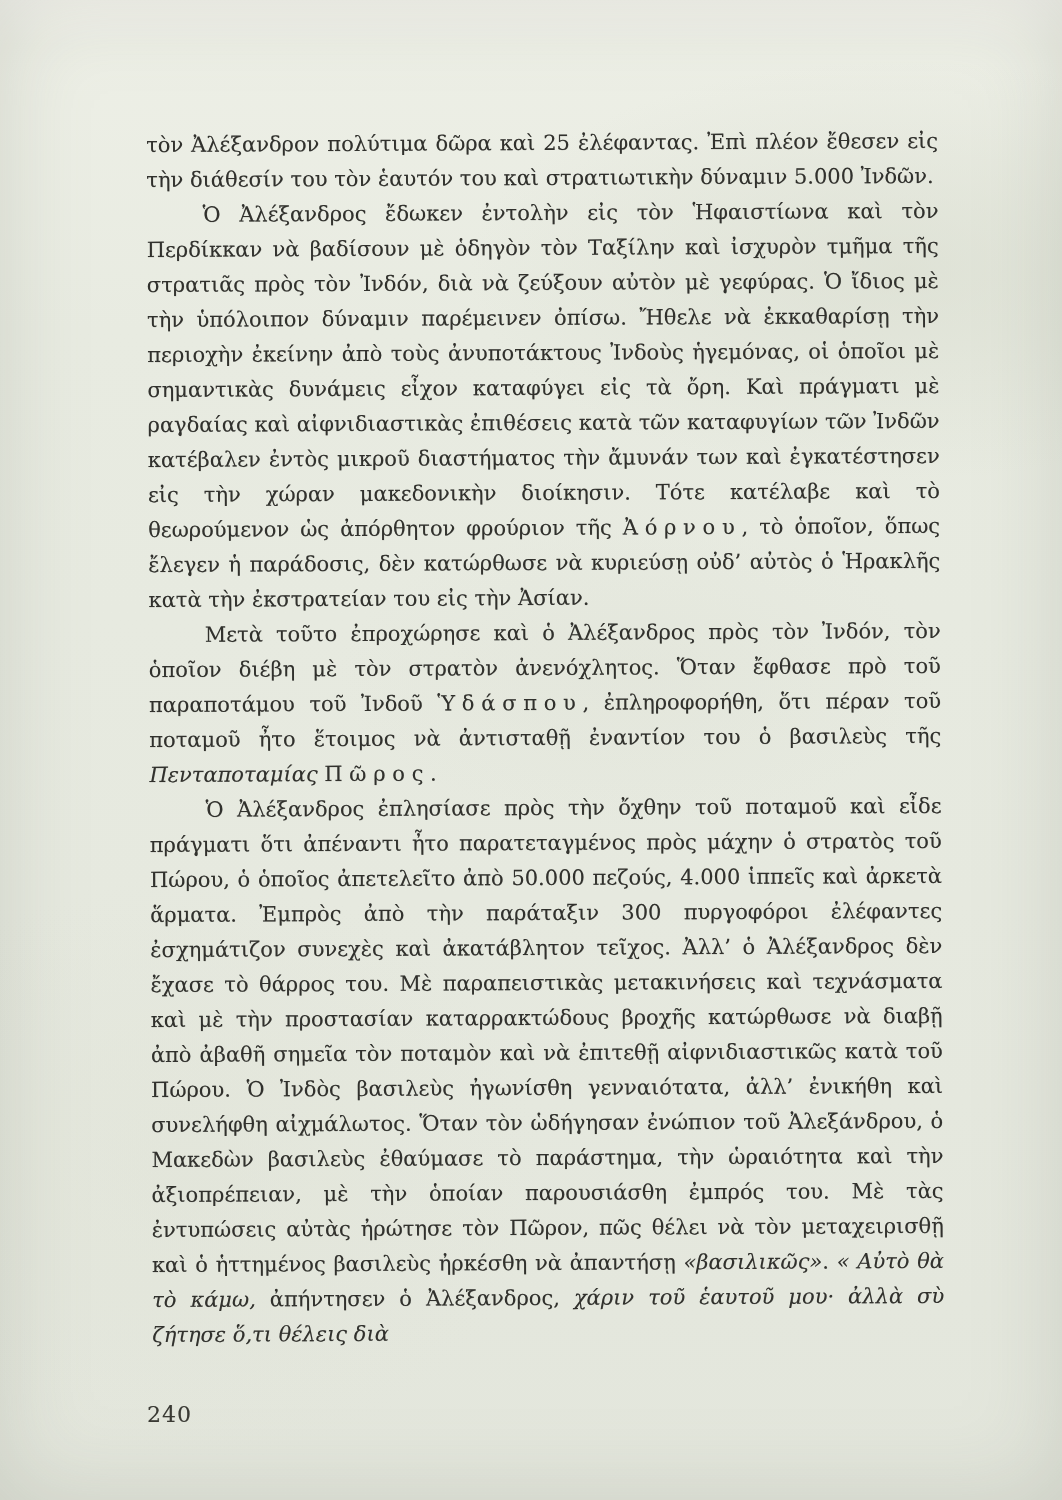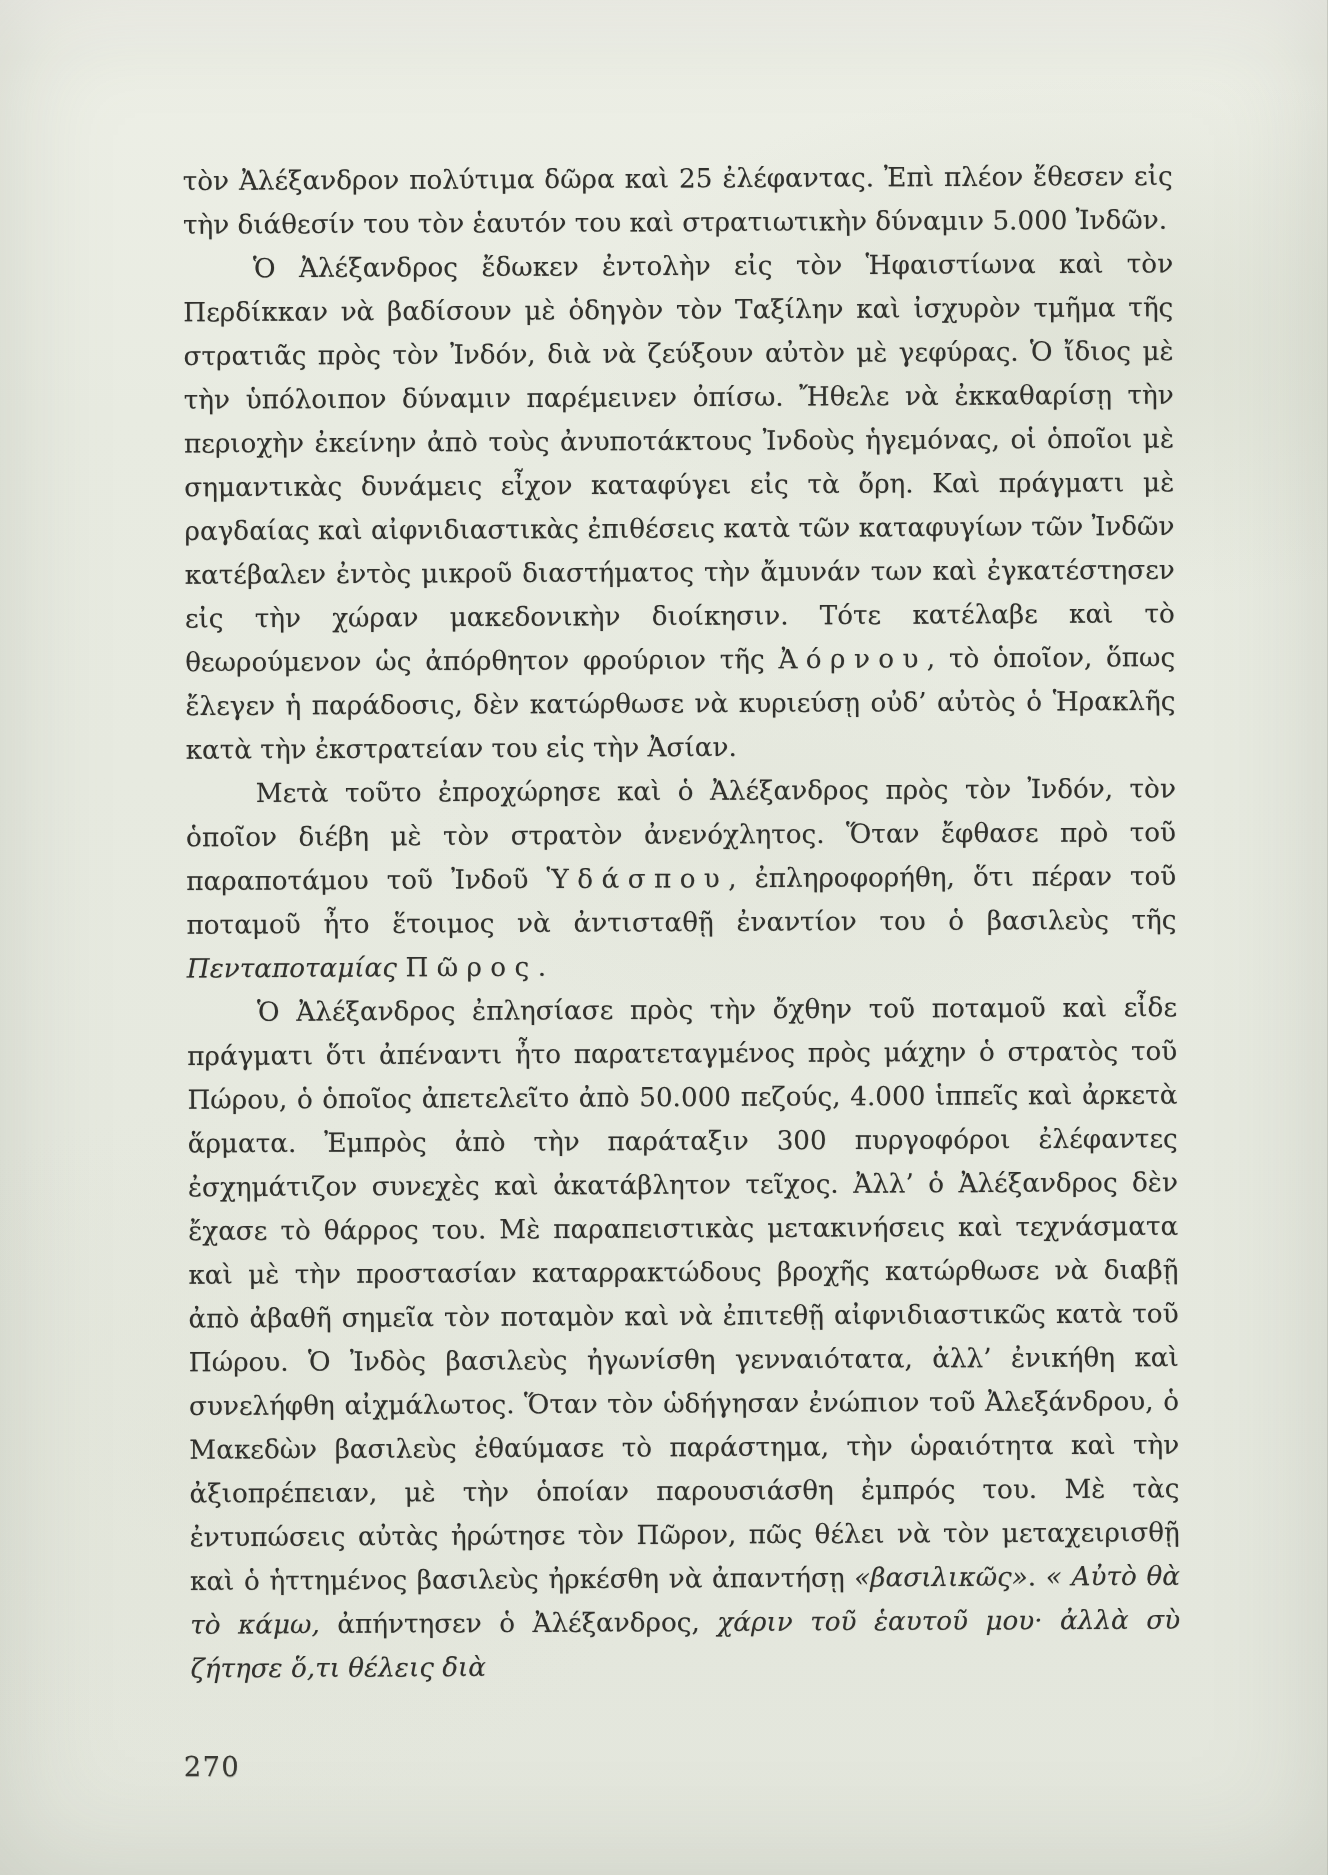--- a/index.html
+++ b/index.html
@@ -58,15 +58,15 @@
     <p class="para first"><span class="seg">τὸν Ἀλέξανδρον πολύτιμα δῶρα καὶ 25 ἐλέφαντας. Ἐπὶ πλέον ἔθεσεν εἰς τὴν διάθεσίν του τὸν ἑαυτόν του καὶ στρατιωτικὴν δύναμιν 5.000 Ἰνδῶν.</span></p>
 
     <p class="para"><span class="seg">Ὁ Ἀλέξανδρος ἔδωκεν ἐντολὴν εἰς τὸν Ἡφαιστίωνα καὶ τὸν Περδίκκαν νὰ βαδίσουν μὲ ὁδηγὸν τὸν Ταξίλην καὶ ἰσχυρὸν τμῆμα τῆς στρατιᾶς πρὸς τὸν Ἰνδόν, διὰ νὰ ζεύξουν αὐτὸν μὲ γεφύρας. Ὁ ἴδιος μὲ τὴν ὑπόλοιπον δύναμιν παρέμεινεν ὀπίσω. Ἤθελε νὰ ἐκκαθαρίσῃ τὴν περιοχὴν ἐκείνην ἀπὸ τοὺς ἀνυποτάκτους Ἰνδοὺς ἡγεμόνας, οἱ ὁποῖοι μὲ σημαντικὰς δυνάμεις εἶχον καταφύγει εἰς τὰ ὄρη. Καὶ πράγματι μὲ ραγδαίας καὶ αἰφνιδιαστικὰς ἐπιθέσεις κατὰ τῶν καταφυγίων τῶν Ἰνδῶν κατέβαλεν ἐντὸς μικροῦ διαστήματος τὴν ἄμυνάν των καὶ ἐγκατέστησεν εἰς τὴν χώραν μακεδονικὴν διοίκησιν. Τότε κατέλαβε καὶ τὸ θεωρούμενον ὡς ἀπόρθητον φρούριον τῆς </span><span class="seg spaced">Ἀόρνου</span><span class="seg">, τὸ ὁποῖον, ὅπως ἔλεγεν ἡ παράδοσις, δὲν κατώρθωσε νὰ κυριεύσῃ οὐδ’ αὐτὸς ὁ Ἡρακλῆς κατὰ τὴν ἐκστρατείαν του εἰς τὴν Ἀσίαν.</span></p>
 
     <p class="para"><span class="seg">Μετὰ τοῦτο ἐπροχώρησε καὶ ὁ Ἀλέξανδρος πρὸς τὸν Ἰνδόν, τὸν ὁποῖον διέβη μὲ τὸν στρατὸν ἀνενόχλητος. Ὅταν ἔφθασε πρὸ τοῦ παραποτάμου τοῦ Ἰνδοῦ </span><span class="seg spaced">Ὑδάσπου</span><span class="seg">, ἐπληροφορήθη, ὅτι πέραν τοῦ ποταμοῦ ἦτο ἕτοιμος νὰ ἀντισταθῇ ἐναντίον του ὁ βασιλεὺς τῆς </span><span class="seg italic">Πενταποταμίας</span><span class="seg"> </span><span class="seg spaced">Πῶρος</span><span class="seg">.</span></p>
 
     <p class="para"><span class="seg">Ὁ Ἀλέξανδρος ἐπλησίασε πρὸς τὴν ὄχθην τοῦ ποταμοῦ καὶ εἶδε πράγματι ὅτι ἀπέναντι ἦτο παρατεταγμένος πρὸς μάχην ὁ στρατὸς τοῦ Πώρου, ὁ ὁποῖος ἀπετελεῖτο ἀπὸ 50.000 πεζούς, 4.000 ἱππεῖς καὶ ἀρκετὰ ἅρματα. Ἐμπρὸς ἀπὸ τὴν παράταξιν 300 πυργοφόροι ἐλέφαντες ἐσχημάτιζον συνεχὲς καὶ ἀκατάβλητον τεῖχος. Ἀλλ’ ὁ Ἀλέξανδρος δὲν ἔχασε τὸ θάρρος του. Μὲ παραπειστικὰς μετακινήσεις καὶ τεχνάσματα καὶ μὲ τὴν προστασίαν καταρρακτώδους βροχῆς κατώρθωσε νὰ διαβῇ ἀπὸ ἀβαθῆ σημεῖα τὸν ποταμὸν καὶ νὰ ἐπιτεθῇ αἰφνιδιαστικῶς κατὰ τοῦ Πώρου. Ὁ Ἰνδὸς βασιλεὺς ἠγωνίσθη γενναιότατα, ἀλλ’ ἐνικήθη καὶ συνελήφθη αἰχμάλωτος. Ὅταν τὸν ὡδήγησαν ἐνώπιον τοῦ Ἀλεξάνδρου, ὁ Μακεδὼν βασιλεὺς ἐθαύμασε τὸ παράστημα, τὴν ὡραιότητα καὶ τὴν ἀξιοπρέπειαν, μὲ τὴν ὁποίαν παρουσιάσθη ἐμπρός του. Μὲ τὰς ἐντυπώσεις αὐτὰς ἠρώτησε τὸν Πῶρον, πῶς θέλει νὰ τὸν μεταχειρισθῇ καὶ ὁ ἡττημένος βασιλεὺς ἠρκέσθη νὰ ἀπαντήσῃ </span><span class="seg italic">«βασιλικῶς»</span><span class="seg">. </span><span class="seg italic">« Αὐτὸ θὰ τὸ κάμω,</span><span class="seg"> ἀπήντησεν ὁ Ἀλέξανδρος, </span><span class="seg italic">χάριν τοῦ ἑαυτοῦ μου· ἀλλὰ σὺ ζήτησε ὅ,τι θέλεις διὰ</span></p>
 
   </div>
 
-  <div class="page-number">270</div>
+  <div class="page-number">240</div>
 
 </div>
 
 </body></html>

